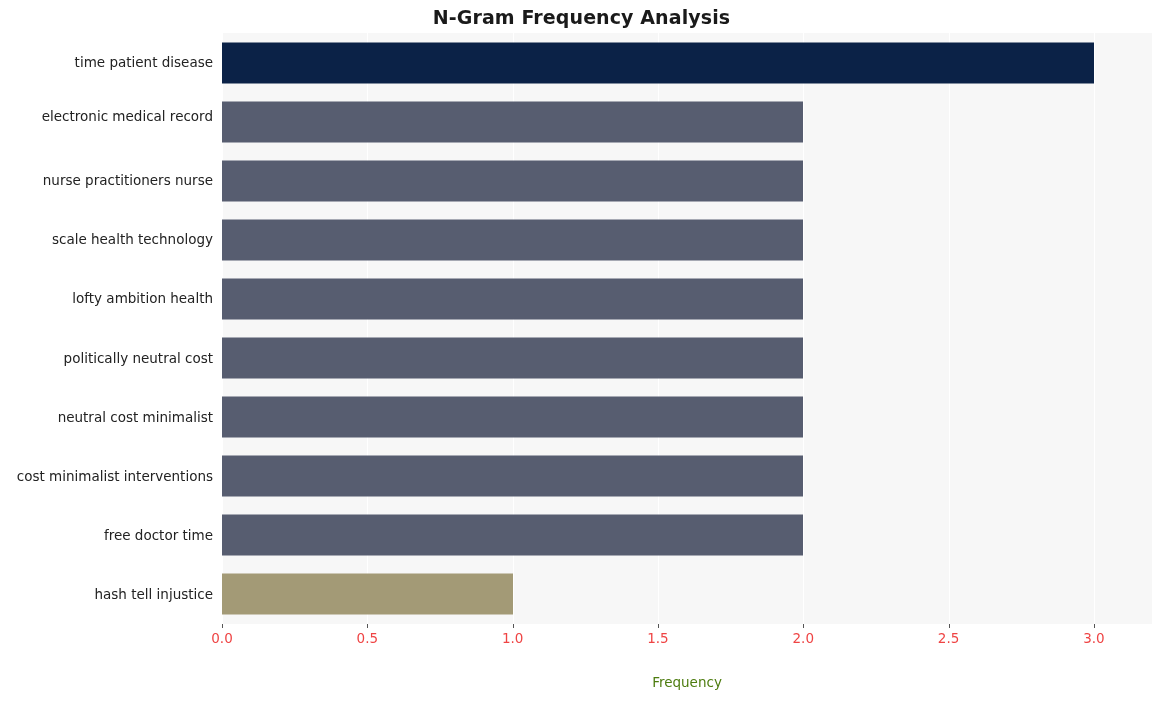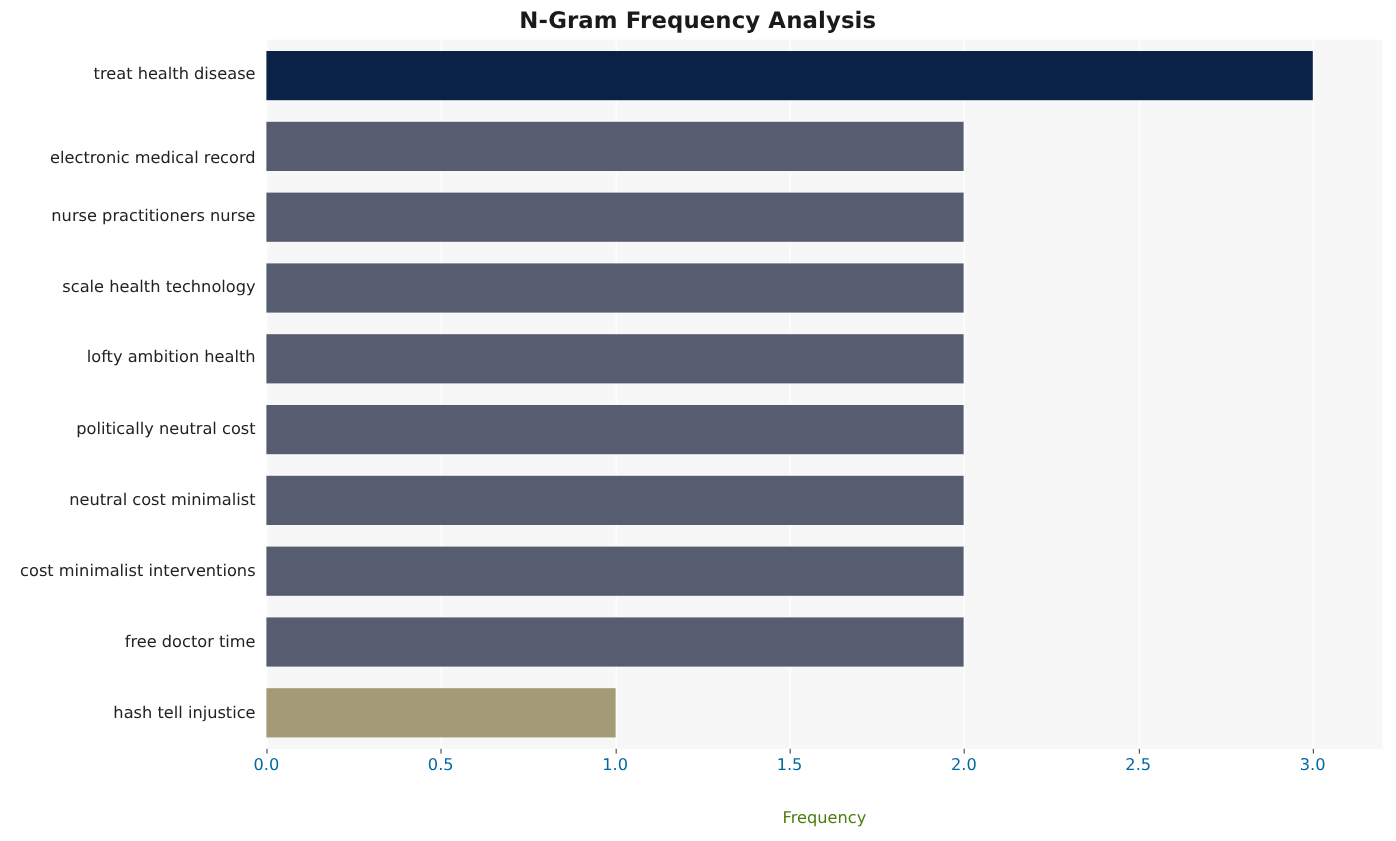--- a/index.html
+++ b/index.html
@@ -81,21 +81,21 @@
     position: absolute;
     left: 222px;
     top: 624px;
     width: 930px;
     height: 24px;
   }
   .xtick {
     position: absolute;
     top: 6px;
     font-size: 13.5px;
-    color: #0369a1;
+    color: #ef4444;
     transform: translateX(-50%);
     white-space: nowrap;
   }
   .xtickmark {
     position: absolute;
     top: 0px;
     width: 1px;
     height: 4px;
     background: #555555;
   }
@@ -150,22 +150,22 @@
       </div>
       <div class="bar-row" style="top: 472.8px; height: 59.1px;">
         <div class="bar" title="free doctor time: 2" style="width: 581.25px; background: rgb(87, 93, 112);"></div>
       </div>
       <div class="bar-row" style="top: 531.9px; height: 59.1px;">
         <div class="bar" title="hash tell injustice: 1" style="width: 290.625px; background: rgb(163, 154, 118);"></div>
       </div>
     </div>
 
   <div id="ylabels">
-      <div class="ylabel" style="top: 0px; height: 59.1px; line-height: 59.1px;">treat health disease</div>
-      <div class="ylabel" style="top: 70px; height: 59.1px; line-height: 59.1px; text-align: center;">electronic medical record</div>
+      <div class="ylabel" style="top: 0px; height: 59.1px; line-height: 59.1px;">time patient disease</div>
+      <div class="ylabel" style="top: 54px; height: 59.1px; line-height: 59.1px; text-align: center;">electronic medical record</div>
       <div class="ylabel" style="top: 118.2px; height: 59.1px; line-height: 59.1px;">nurse practitioners nurse</div>
       <div class="ylabel" style="top: 177.3px; height: 59.1px; line-height: 59.1px; text-align: center;">scale health technology</div>
       <div class="ylabel" style="top: 236.4px; height: 59.1px; line-height: 59.1px;">lofty ambition health</div>
       <div class="ylabel" style="top: 295.5px; height: 59.1px; line-height: 59.1px;">politically neutral cost</div>
       <div class="ylabel" style="top: 354.6px; height: 59.1px; line-height: 59.1px;">neutral cost minimalist</div>
       <div class="ylabel" style="top: 413.7px; height: 59.1px; line-height: 59.1px; margin-left: 36px;">cost minimalist interventions</div>
       <div class="ylabel" style="top: 472.8px; height: 59.1px; line-height: 59.1px;">free doctor time</div>
       <div class="ylabel" style="top: 531.9px; height: 59.1px; line-height: 59.1px;">hash tell injustice</div>
     </div>
 

